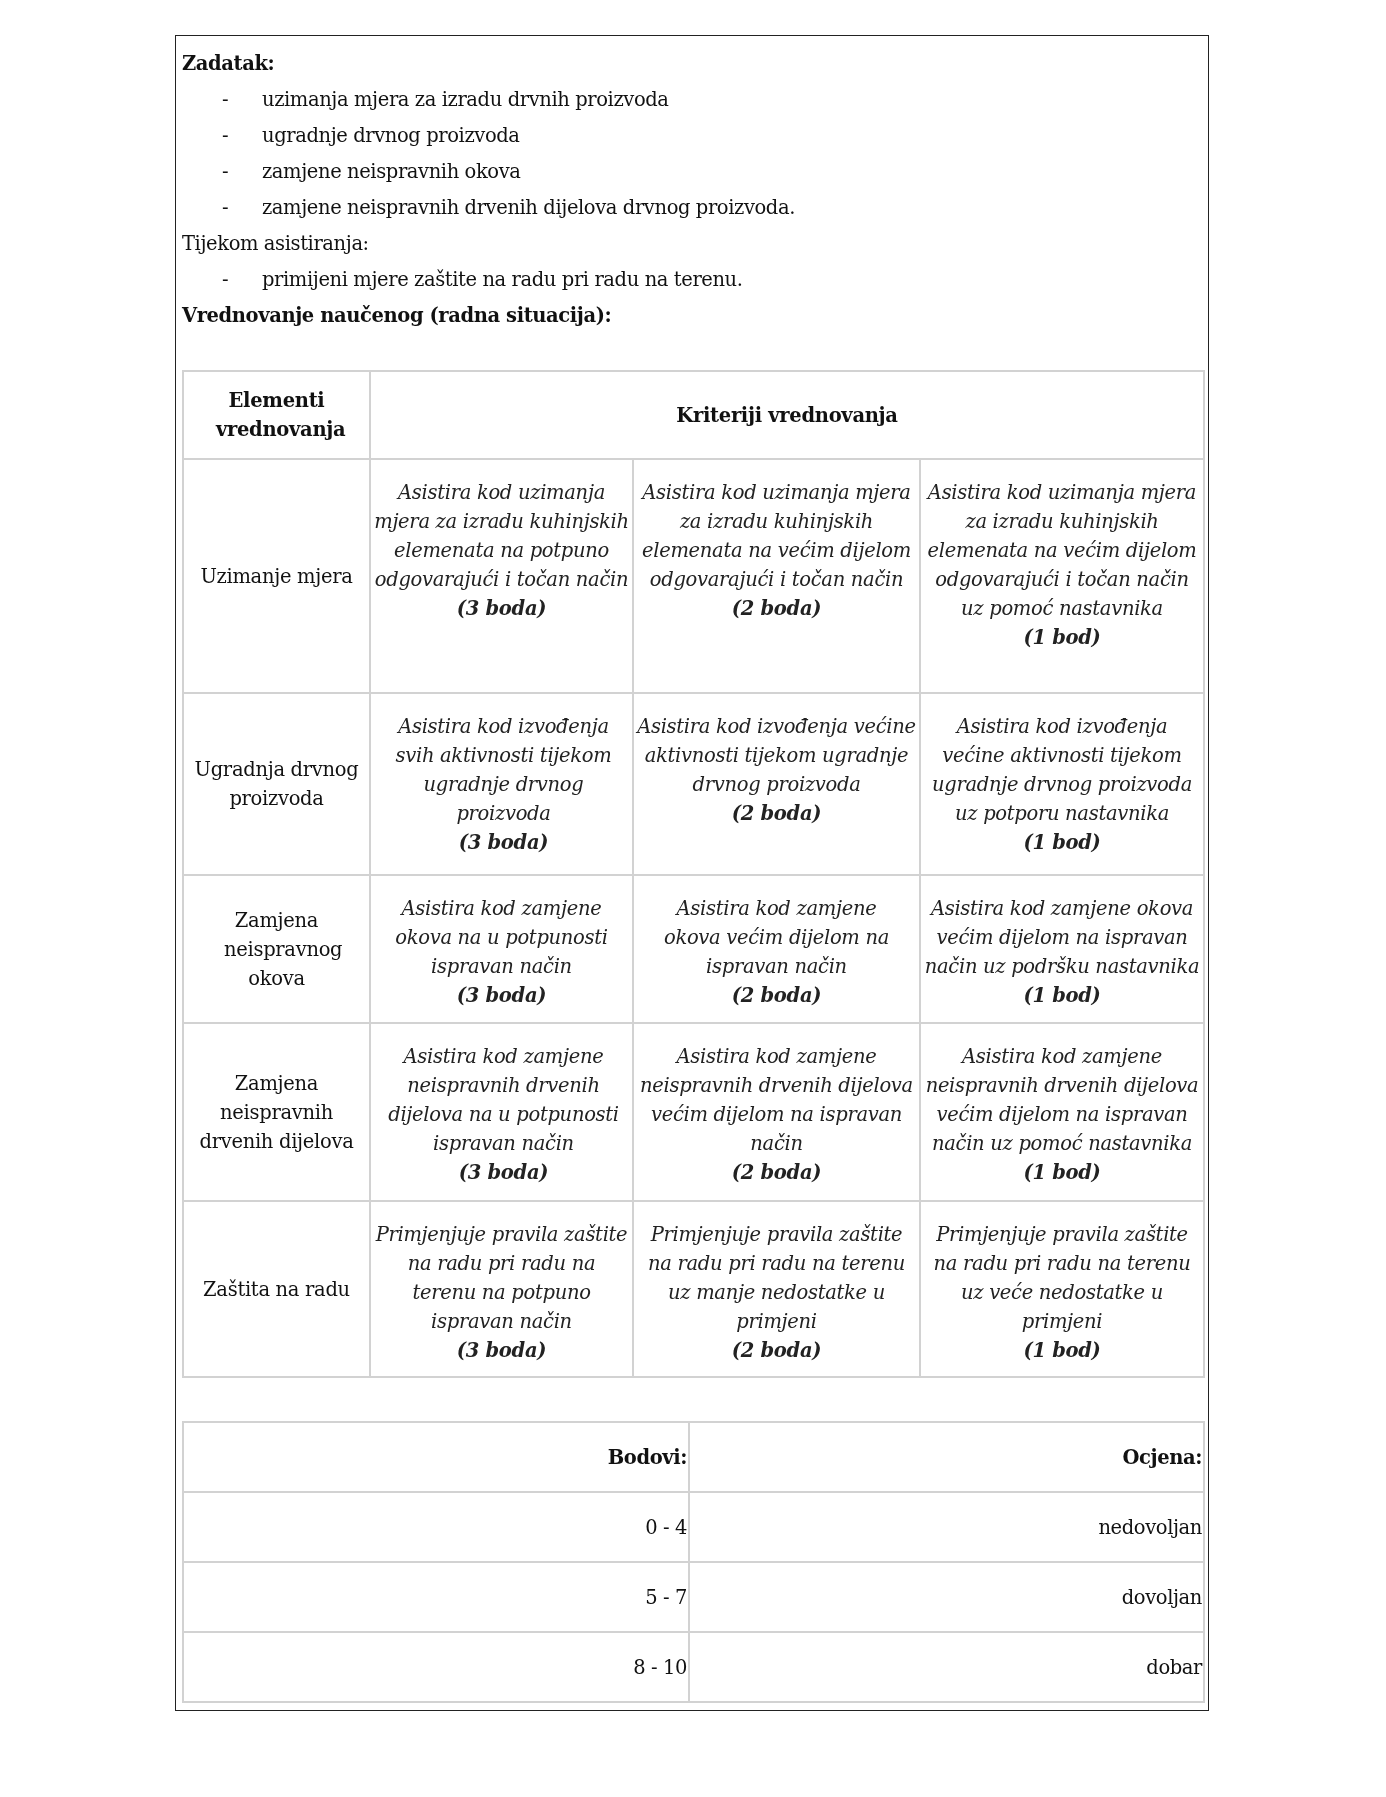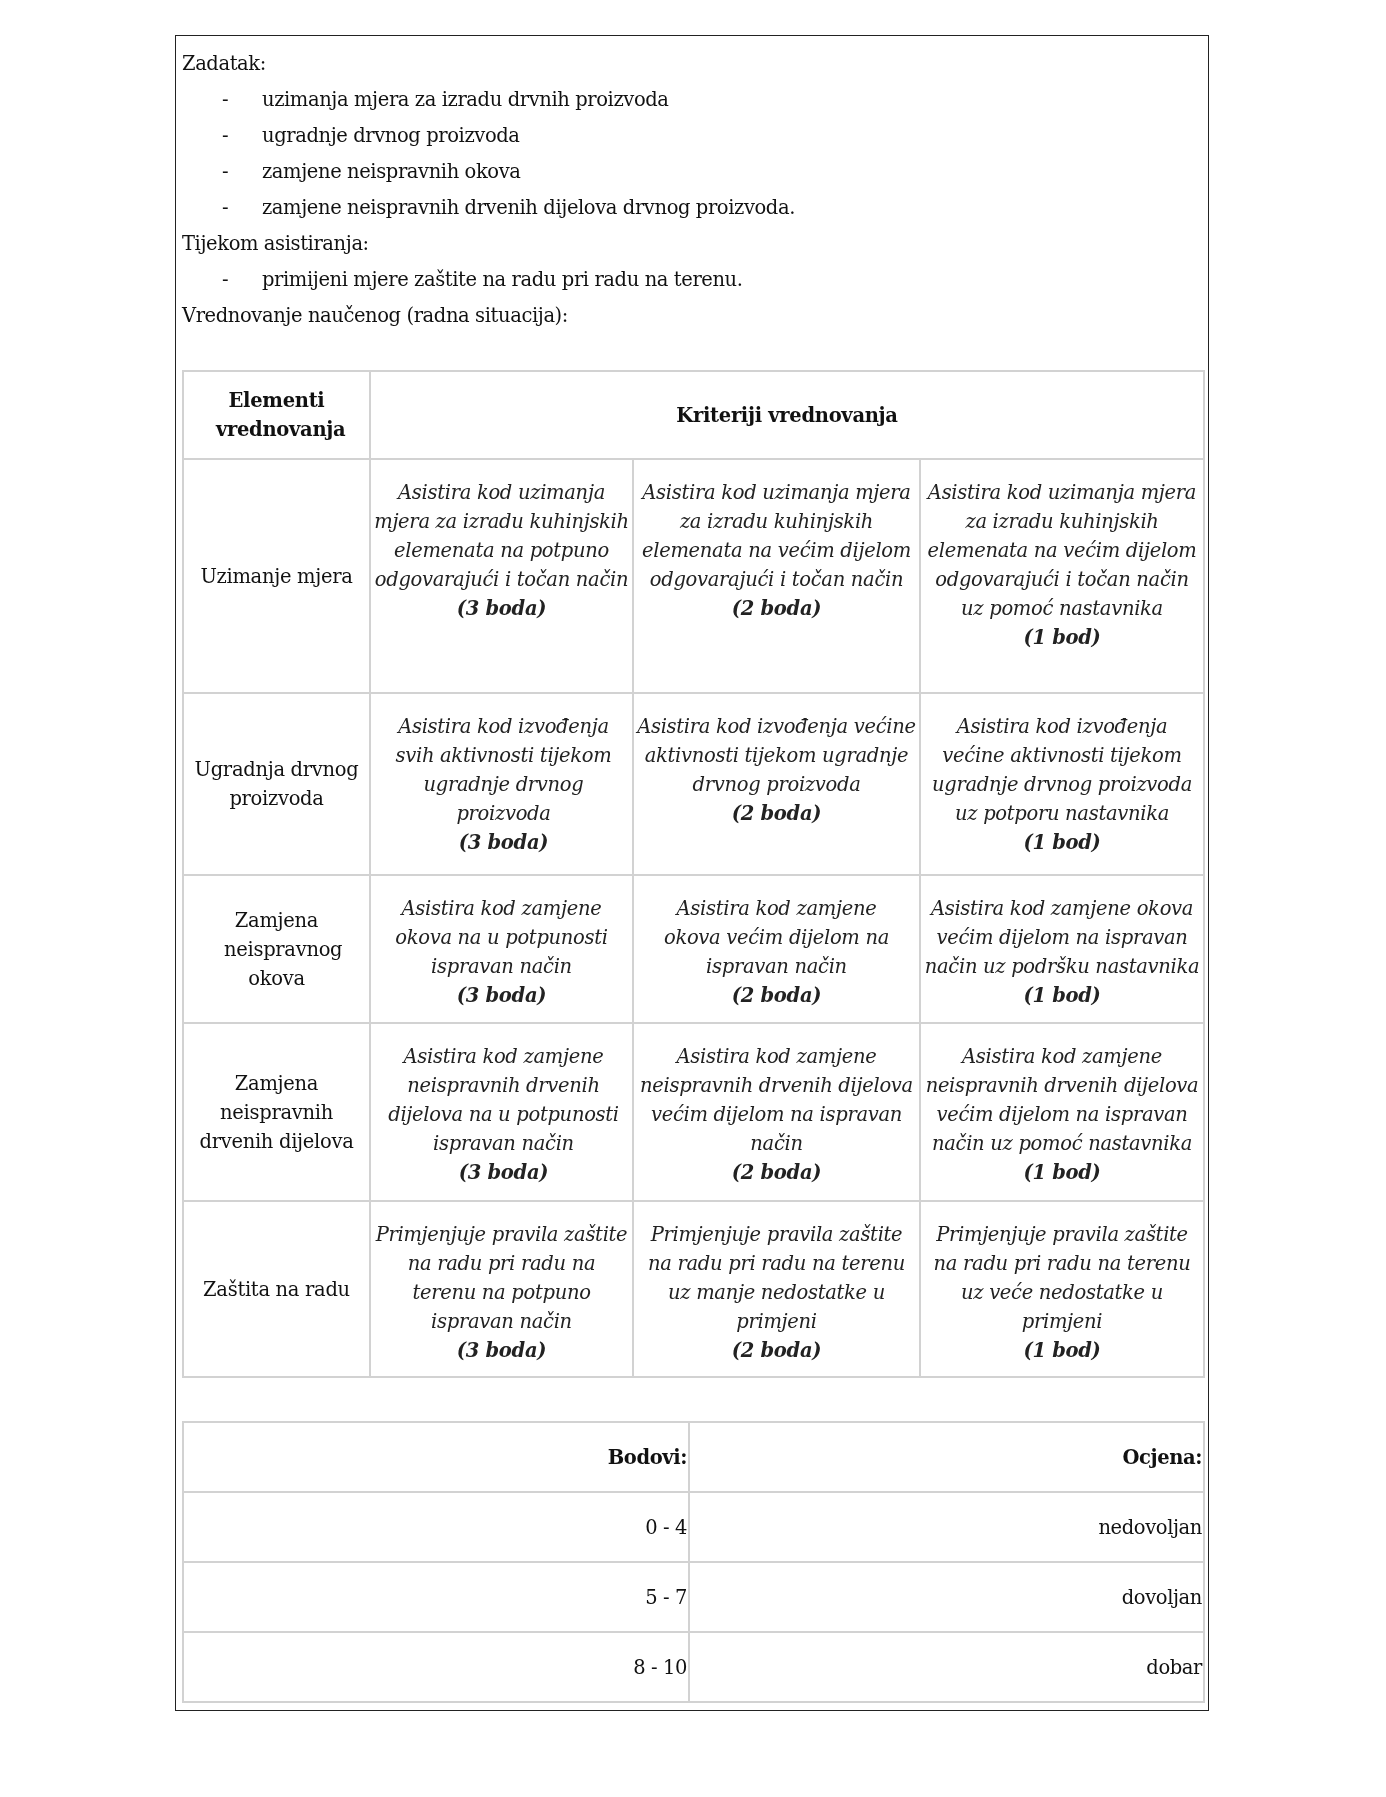--- a/index.html
+++ b/index.html
@@ -2,21 +2,21 @@
 <html><head>
   <meta charset="utf-8">
   <style>
     html, body { margin: 0; padding: 0; background: #ffffff; }
     body { width: 1386px; height: 1797px; position: relative; font-family: "DejaVu Serif", "Liberation Serif", serif; color: #111; }
     .frame {
       position: absolute; left: 175px; top: 35px; width: 1034px; height: 1676px;
       border: 1.5px solid #222; box-sizing: border-box;
     }
     .intro { position: absolute; left: 182px; top: 46px; width: 1020px; font-size: 19.5px; line-height: 36px; letter-spacing: -0.4px; }
-    .intro .h { font-weight: normal; }
+    .intro .h { font-weight: bold; }
     .intro .bullet { display: flex; }
     .intro .dash { width: 40px; margin-left: 40px; }
     .main-table, .grade-table {
       position: absolute; border-collapse: collapse; table-layout: fixed;
     }
     .main-table { left: 182px; top: 370px; width: 1021px; }
     .main-table td, .main-table th {
       border: 2px solid #d2d2d2; text-align: center; vertical-align: middle;
       font-size: 19.5px; line-height: 29px; padding: 0 3px; letter-spacing: -0.3px;
     }

